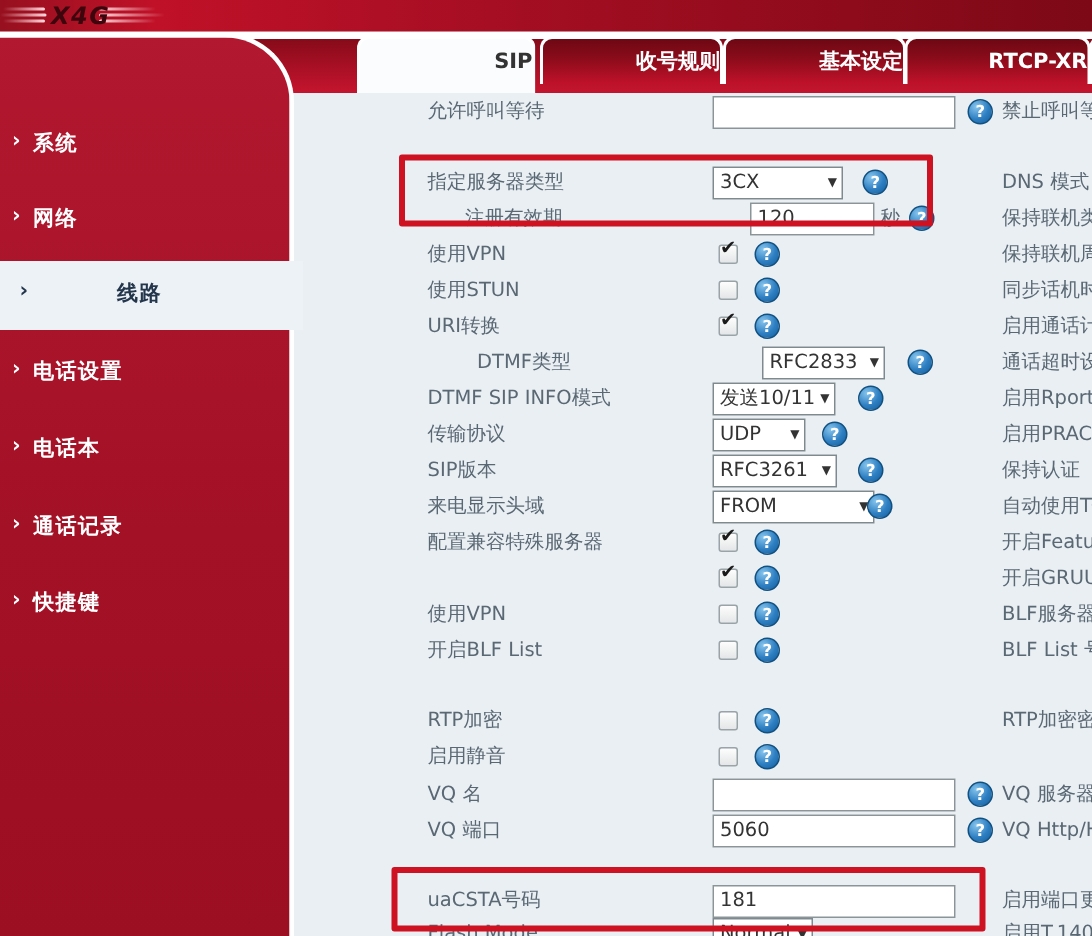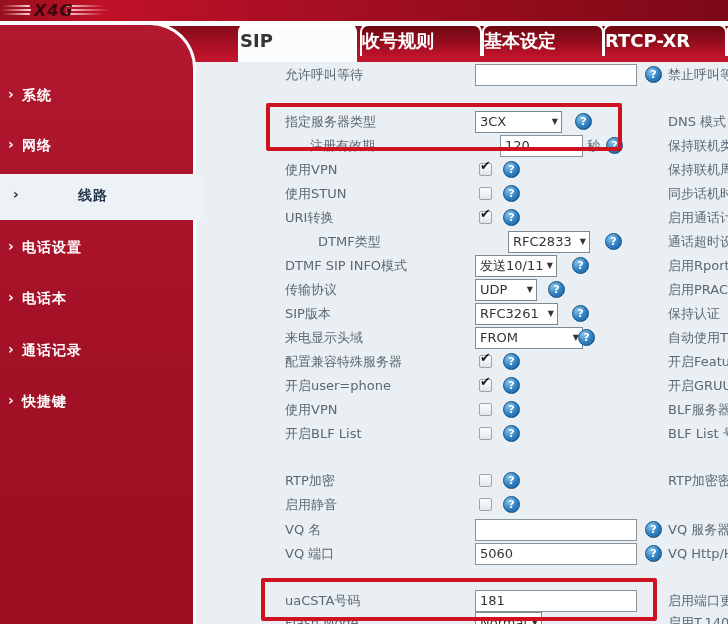--- a/index.html
+++ b/index.html
@@ -16,21 +16,21 @@
   #stripe{position:absolute;top:21px;left:0;width:728px;height:5px;background:#ffffff;z-index:2;}
   #logo{position:absolute;top:1px;left:34px;z-index:5;font-size:16px;font-weight:bold;
     font-style:italic;color:#3d060d;letter-spacing:1px;}
   .sline{position:absolute;height:2px;z-index:5;border-radius:1px;}
   .sline.l{background:linear-gradient(90deg,rgba(255,220,224,0),#ffd9de);}
   .sline.r{background:linear-gradient(90deg,#ffd9de,rgba(255,220,224,0));}
   
   .tab{position:absolute;top:24px;height:30px;z-index:3;box-sizing:content-box;
     border:2px solid #fff;border-bottom:none;border-radius:8px 8px 0 0;
     background:linear-gradient(180deg,#6d0813 0%,#8c0c1b 45%,#c0122a 100%);
-    color:#fff;font-size:18px;font-weight:bold;text-align:left;line-height:30px;cursor:pointer;}
+    color:#fff;font-size:14px;font-weight:bold;text-align:right;line-height:30px;cursor:pointer;}
   .tab.active{background:#fbfcfd;color:#333;height:36px;line-height:30px;z-index:4;}
   
   #sidebar{position:absolute;left:0;top:22px;width:193px;height:602px;z-index:4;
     background:linear-gradient(180deg,#b2182f 0%,#a31126 55%,#9c0e22 100%);
     border-top:3px solid #fff;border-right:3px solid #fff;border-top-right-radius:46px;}
   .mitem{position:absolute;left:0;width:193px;height:46px;cursor:pointer;color:#fff;
     font-size:14px;font-weight:bold;}
   .mitem .arr{position:absolute;left:8px;top:12px;font-size:14px;font-weight:bold;}
   .mitem .mlabel{position:absolute;left:22px;top:13px;letter-spacing:1px;}
   .mitem.active{width:202px;background:#edf2f6;color:#24364c;}
@@ -176,21 +176,20 @@
       <div class="help" style="left: 578px;">?</div>
     </div>
     <div class="frow" style="top: 351px;">
       <div class="flabel">配置兼容特殊服务器</div>
       <div class="cb checked">
         <div class="chk">✔</div>
       </div>
       <div class="help" style="left: 503px;">?</div>
     </div>
     <div class="frow" style="top: 375px;">
-      <div class="flabel">开启user=phone</div>
       <div class="cb checked">
         <div class="chk">✔</div>
       </div>
       <div class="help" style="left: 503px;">?</div>
     </div>
     <div class="frow" style="top: 399px;">
       <div class="flabel">使用VPN</div>
       <div class="cb"></div>
       <div class="help" style="left: 503px;">?</div>
     </div>

